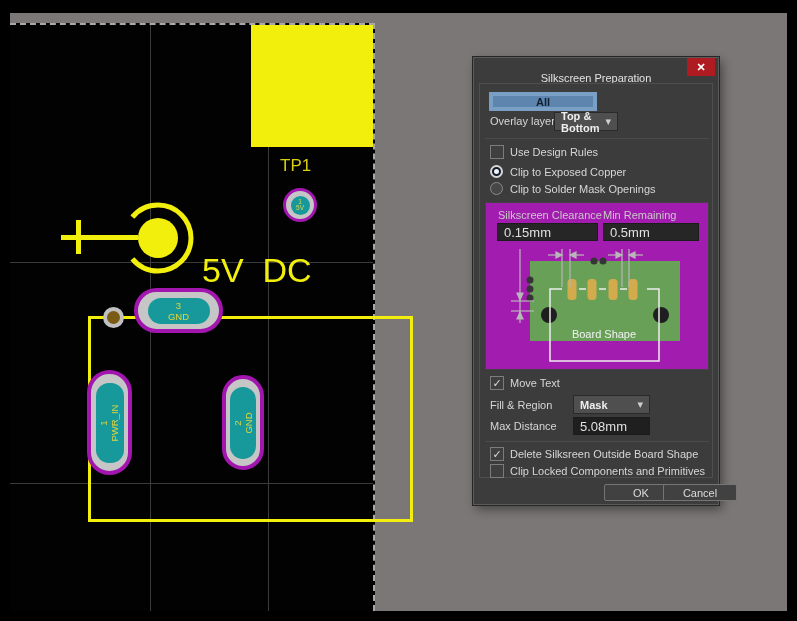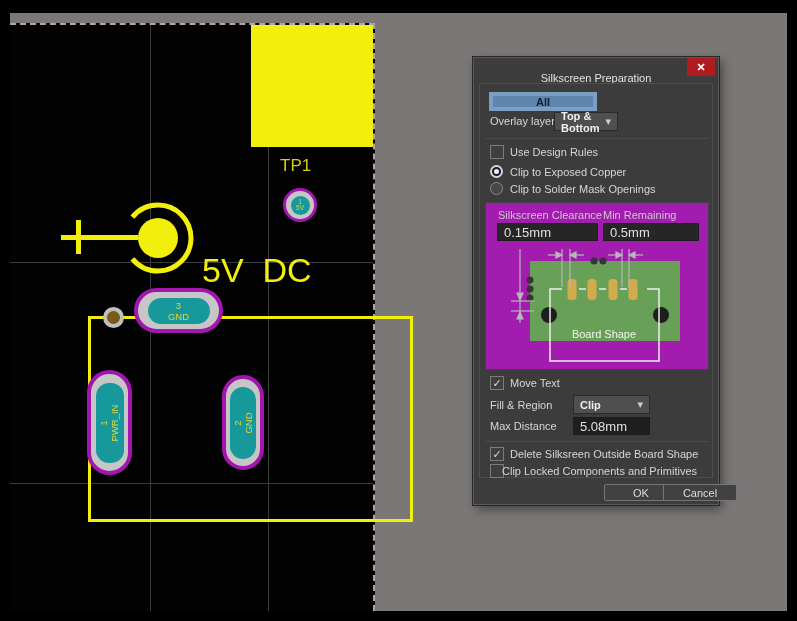--- a/index.html
+++ b/index.html
@@ -222,35 +222,35 @@
       </svg>
     </div>
 
     <div class="abs cb on" style="left:10px;top:292px">
       <span class="mark">✓</span>
     </div>
     <div class="abs lbl" style="left:30px;top:293px">Move Text</div>
 
     <div class="abs lbl" style="left:10px;top:315px">Fill &amp; Region</div>
     <div class="abs dropdown" style="left:93px;top:311px;width:77px">
-      <span>Clip</span>
+      <span>Mask</span>
       <span class="caret">▾</span>
     </div>
 
     <div class="abs lbl" style="left:10px;top:336px">Max Distance</div>
     <input class="abs field" style="left: 93px; top: 333px; width: 77px; background: rgb(31, 31, 31);" value="5.08mm">
 
     <div class="abs sep" style="left:5px;top:357px;width:224px"></div>
 
     <div class="abs cb on" style="left:10px;top:363px">
       <span class="mark">✓</span>
     </div>
     <div class="abs lbl" style="left:30px;top:364px">Delete Silksreen Outside Board Shape</div>
 
     <div class="abs cb" style="left:10px;top:380px">
       
     </div>
-    <div class="abs lbl" style="left:22px;top:381px">Clip Locked Components and Primitives</div>
+    <div class="abs lbl" style="left:30px;top:381px">Clip Locked Components and Primitives</div>
   </div>
 
   <div class="abs btn" style="left:130px;top:426px">OK</div>
   <div class="abs btn" style="left:189px;top:426px">Cancel</div>
 </div>
 
 </body></html>

